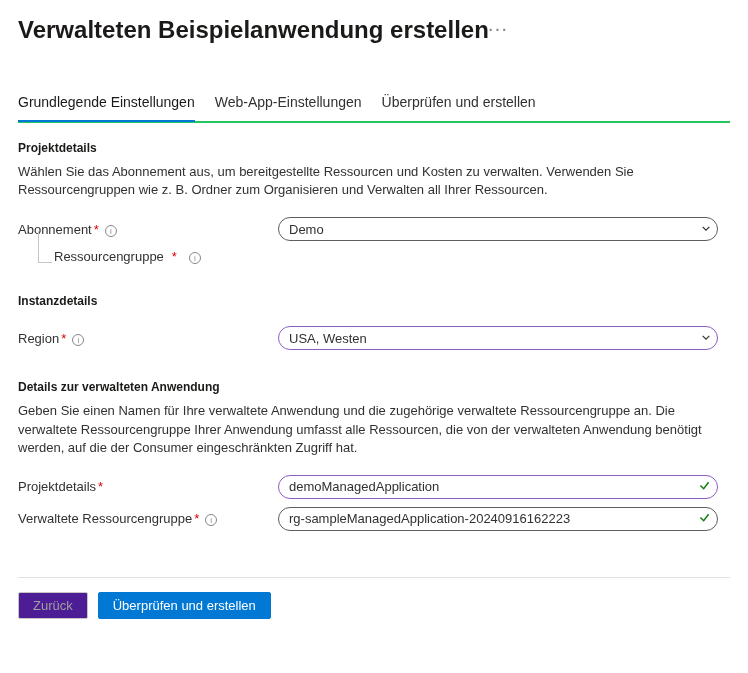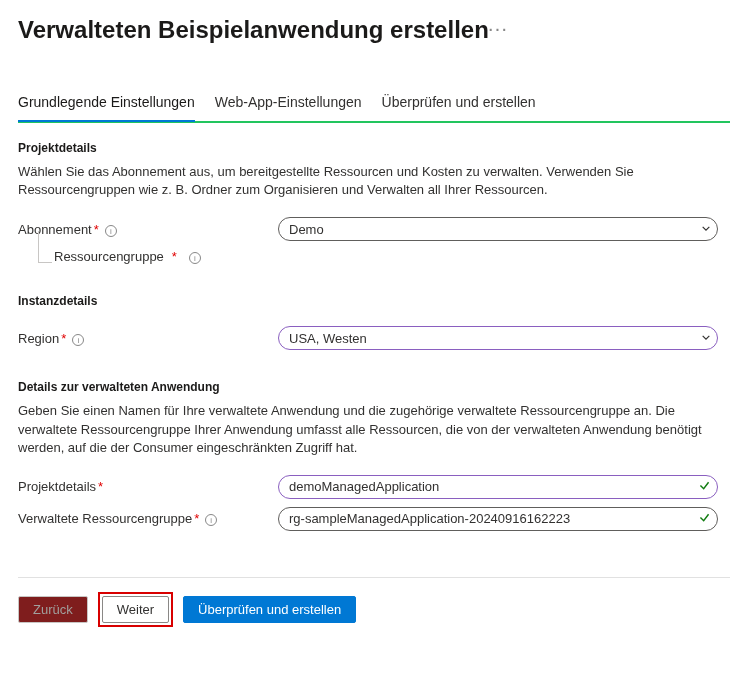--- a/index.html
+++ b/index.html
@@ -160,21 +160,21 @@
     padding: 5px 14px;
     border: 1px solid #8a8886;
     background: #fff;
     color: #323130;
     cursor: pointer;
     border-radius: 2px;
   }
   .btn.disabled {
     color: #a19f9d;
     border-color: #c8c6c4;
-    background: #7f1d1d;
+    background: #4c1d95;
     cursor: default;
   }
   .btn.primary {
     background: #0078d4;
     color: #fff;
     border-color: #0078d4;
   }
   .highlight-box {
     border: 2px solid #d80000;
     padding: 2px;
@@ -293,17 +293,14 @@
         <svg class="check-mark" viewBox="0 0 16 16">
             <path d="M3 8 L7 12 L13 4" fill="none" stroke="#107c10" stroke-width="1.8"></path>
           </svg>
       </span>
     </div>
   </div>
 </div>
 
 <div class="footer-bar">
   <button class="btn disabled">Zurück</button>
-  <span class="highlight-box">
-    <button class="btn">Weiter</button>
-  </span>
   <button class="btn primary">Überprüfen und erstellen</button>
 </div>
 
 </body></html>

